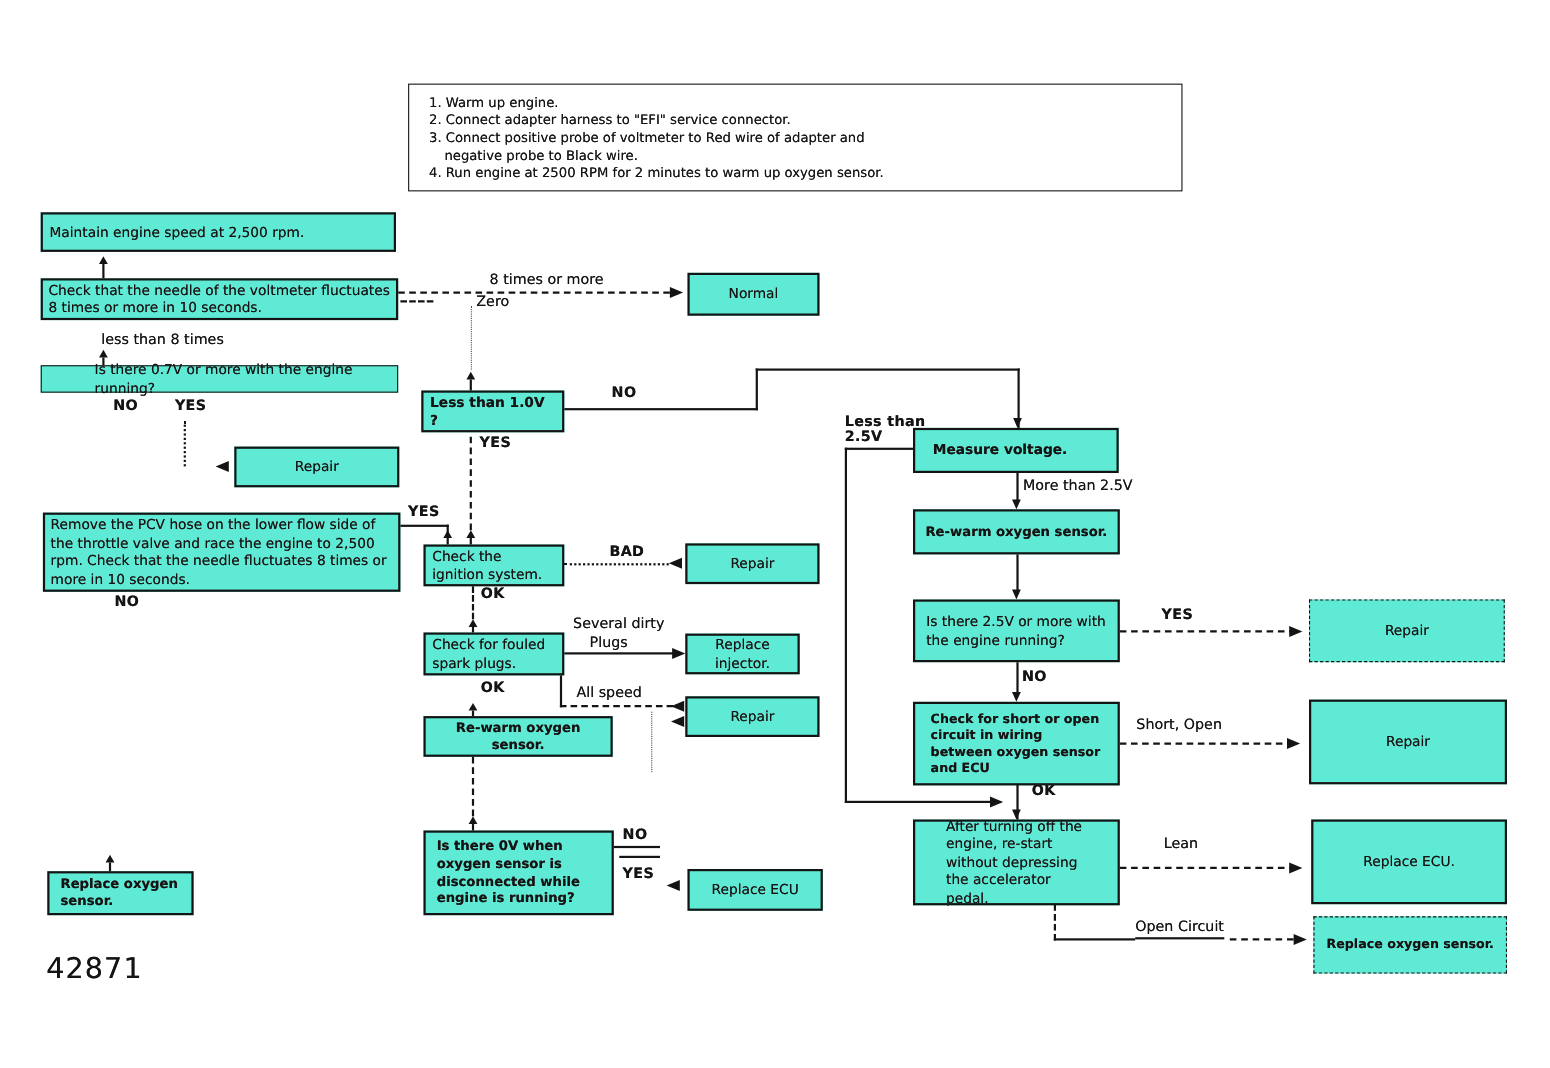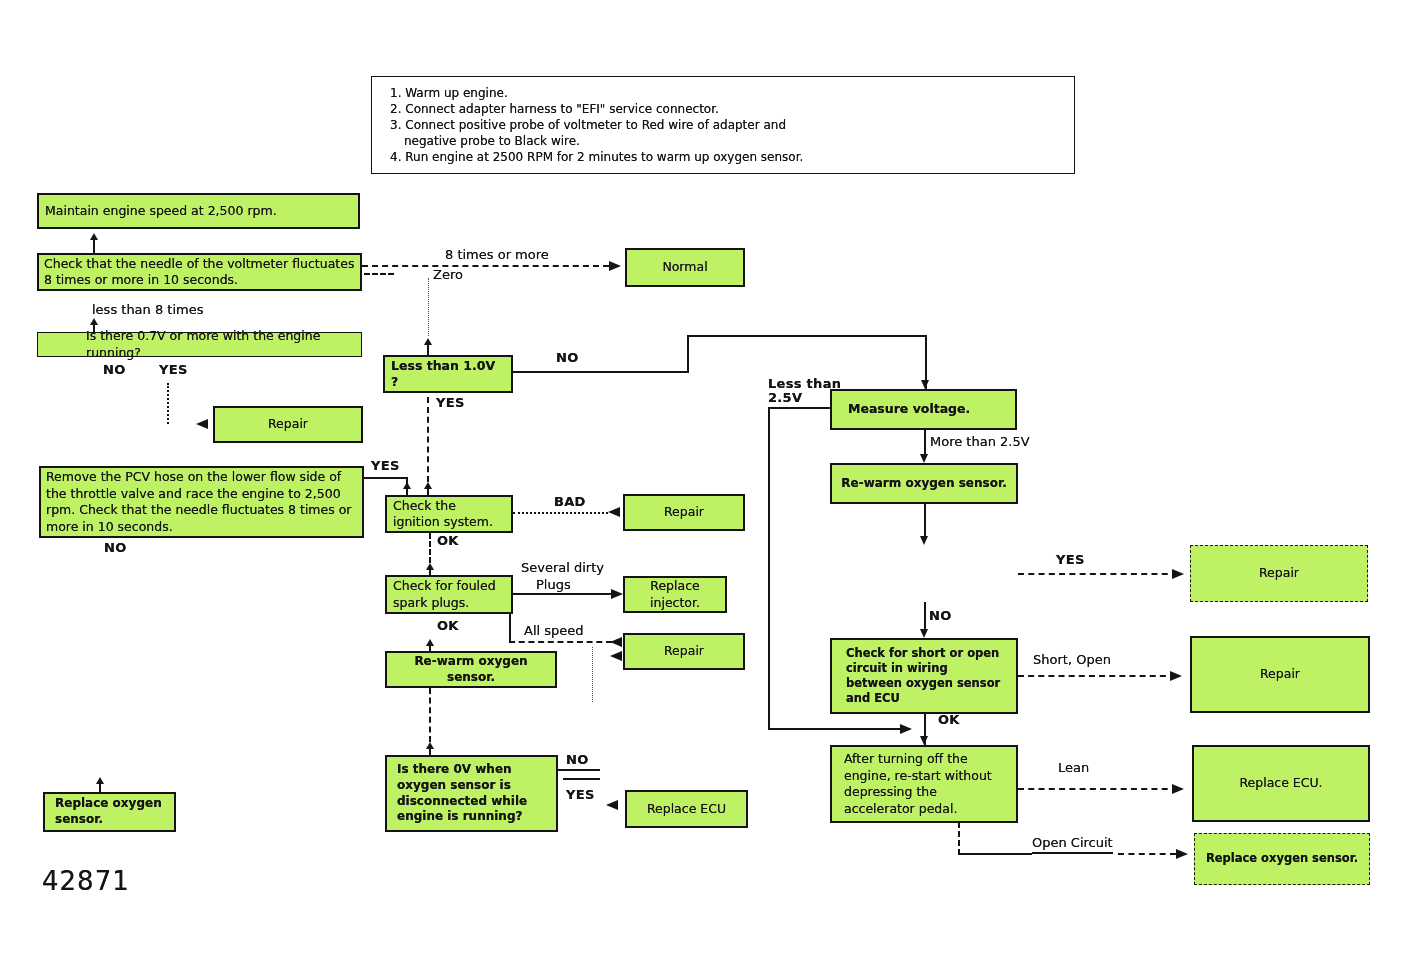--- a/index.html
+++ b/index.html
@@ -2,21 +2,21 @@
 <html><head>
 <meta charset="utf-8">
 <style>
   html,body{margin:0;padding:0;background:#e8e8e4;}
   #canvas{
     position:relative;width:1409px;height:971px;background:#ffffff;
     font-family:"DejaVu Sans","Liberation Sans",sans-serif;color:#141414;
     overflow:hidden; text-shadow:0 0 .5px #444;
   }
   .box{
-    position:absolute;border:2px solid #141414;background:#bef264;
+    position:absolute;border:2px solid #141414;background:#5eead4;
     font-size:12.5px;line-height:1.32;padding:3px 6px;box-sizing:border-box;
     display:flex;align-items:center;text-align:left;
   }
   .center{justify-content:center;text-align:center;}
   .bold{font-weight:bold;}
   .thin{border-width:1.5px;padding-left:48px;}
   .dashedbox{border-style:dashed;border-width:1.5px;}
   .lbl{position:absolute;font-size:13px;line-height:1.1;white-space:nowrap;}
   .strong{font-weight:600;letter-spacing:.3px;}
   .ul{border-bottom:2px solid #141414;padding-bottom:2px;}
@@ -104,30 +104,33 @@
   <div class="box center" style="left:625px;top:790px;width:123px;height:38px;text-align:right;">
       <span>Replace ECU</span>
     </div>
 
   <div class="box bold" style="left:830px;top:389px;width:187px;height:41px;padding-left:16px;">
       <span>Measure voltage.</span>
     </div>
   <div class="box center bold" style="left:830px;top:463px;width:188px;height:41px;font-size:12px;">
       <span>Re-warm oxygen sensor.</span>
     </div>
+  <div class="box" style="left:830px;top:545px;width:188px;height:57px;padding:4px 10px;">
+      <span>Is there 2.5V or more with the engine running?</span>
+    </div>
   <div class="box center dashedbox" style="left:1190px;top:545px;width:178px;height:57px;">
       <span>Repair</span>
     </div>
   <div class="box bold" style="left:830px;top:638px;width:188px;height:76px;padding:6px 14px;font-size:11.5px;">
       <span>Check for short or open circuit in wiring between oxygen sensor and ECU</span>
     </div>
   <div class="box center" style="left:1190px;top:636px;width:180px;height:77px;">
       <span>Repair</span>
     </div>
-  <div class="box" style="left:830px;top:745px;width:188px;height:78px;padding:5px 12px;">
+  <div class="box" style="left:830px;top:745px;width:188px;height:78px;padding:5px 28px;">
       <span>After turning off the engine, re-start without depressing the accelerator pedal.</span>
     </div>
   <div class="box center" style="left:1192px;top:745px;width:178px;height:77px;">
       <span>Replace ECU.</span>
     </div>
   <div class="box center bold dashedbox" style="left:1194px;top:833px;width:176px;height:52px;font-size:11.5px;">
       <span>Replace oxygen sensor.</span>
     </div>
 
   <div class="stub" style="left:93px;top:240px;height:13px;"></div>

